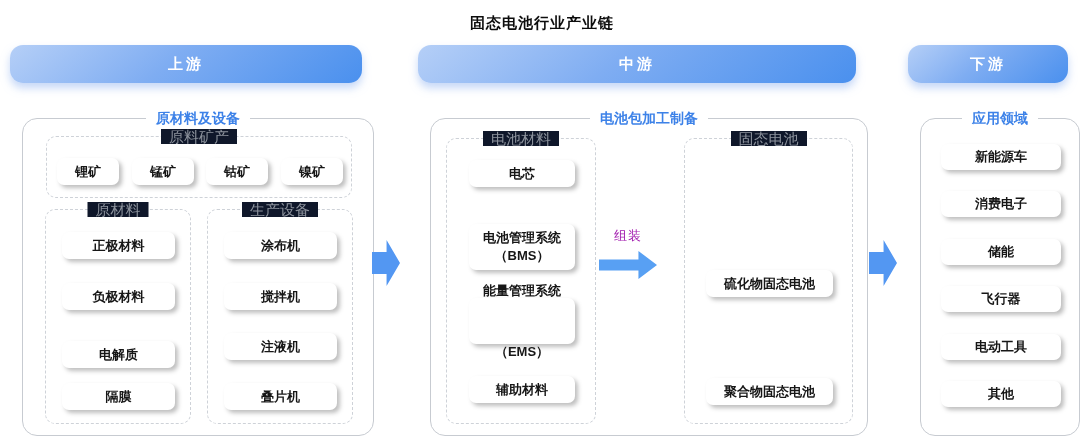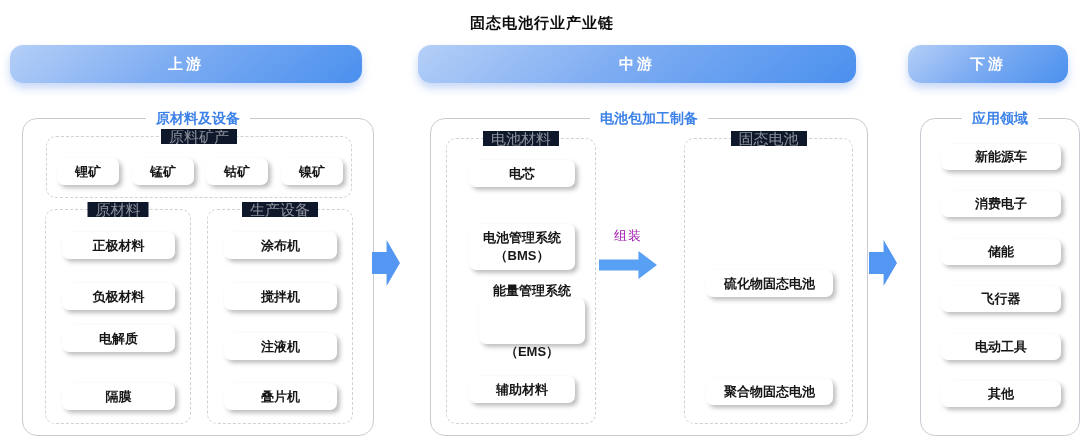--- a/index.html
+++ b/index.html
@@ -83,21 +83,21 @@
       <div class="chip" style="left:10px; top:21px; width:62px; height:27px;">锂矿</div>
       <div class="chip" style="left:85px; top:21px; width:62px; height:27px;">锰矿</div>
       <div class="chip" style="left:159px; top:21px; width:62px; height:27px;">钴矿</div>
       <div class="chip" style="left:234px; top:21px; width:62px; height:27px;">镍矿</div>
     </div>
 
     <div class="sub-box" style="left:22px; top:90px; width:146px; height:215px;">
       <span class="sub-legend">原材料</span>
       <div class="chip" style="left:16px; top:22px; width:113px; height:27px;">正极材料</div>
       <div class="chip" style="left:16px; top:73px; width:113px; height:27px;">负极材料</div>
-      <div class="chip" style="left:16px; top:115px; width:113px; height:27px;">电解质</div>
+      <div class="chip" style="left:16px; top:131px; width:113px; height:27px;">电解质</div>
       <div class="chip" style="left:16px; top:173px; width:113px; height:27px;">隔膜</div>
     </div>
 
     <div class="sub-box" style="left:184px; top:90px; width:146px; height:215px;">
       <span class="sub-legend">生产设备</span>
       <div class="chip" style="left:16px; top:22px; width:113px; height:27px;">涂布机</div>
       <div class="chip" style="left:16px; top:73px; width:113px; height:27px;">搅拌机</div>
       <div class="chip" style="left:16px; top:123px; width:113px; height:27px;">注液机</div>
       <div class="chip" style="left:16px; top:173px; width:113px; height:27px;">叠片机</div>
     </div>
@@ -108,21 +108,21 @@
   <div class="outer-box box-mid">
     <span class="outer-legend">电池包加工制备</span>
 
     <div class="sub-box" style="left:15px; top:19px; width:150px; height:286px;">
       <span class="sub-legend">电池材料</span>
       <div class="chip" style="left:22px; top:21px; width:106px; height:27px;">电芯</div>
       <div class="chip" style="left:22px; top:85px; width:106px; height:46px;">
         <span>电池管理系统</span>
         <span>（BMS）</span>
       </div>
-      <div class="chip" style="left:32px; top:159px; width:106px; height:46px;gap:43px;">
+      <div class="chip" style="left:22px; top:159px; width:106px; height:46px;gap:43px;">
         <span>能量管理系统</span>
         <span>（EMS）</span>
       </div>
       <div class="chip" style="left:22px; top:237px; width:106px; height:27px;">辅助材料</div>
     </div>
 
     <div class="sub-box" style="left:253px; top:19px; width:169px; height:286px;">
       <span class="sub-legend">固态电池</span>
       <div class="chip" style="left:21px; top:131px; width:127px; height:27px;">硫化物固态电池</div>
       <div class="chip" style="left:21px; top:239px; width:127px; height:27px;">聚合物固态电池</div>

